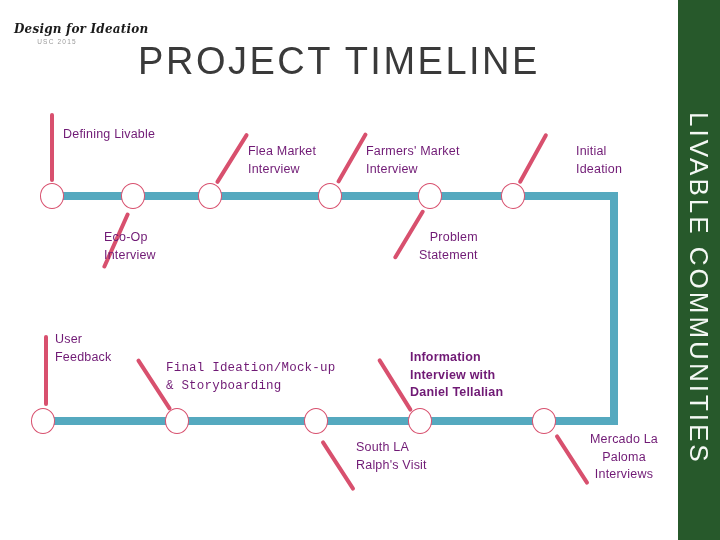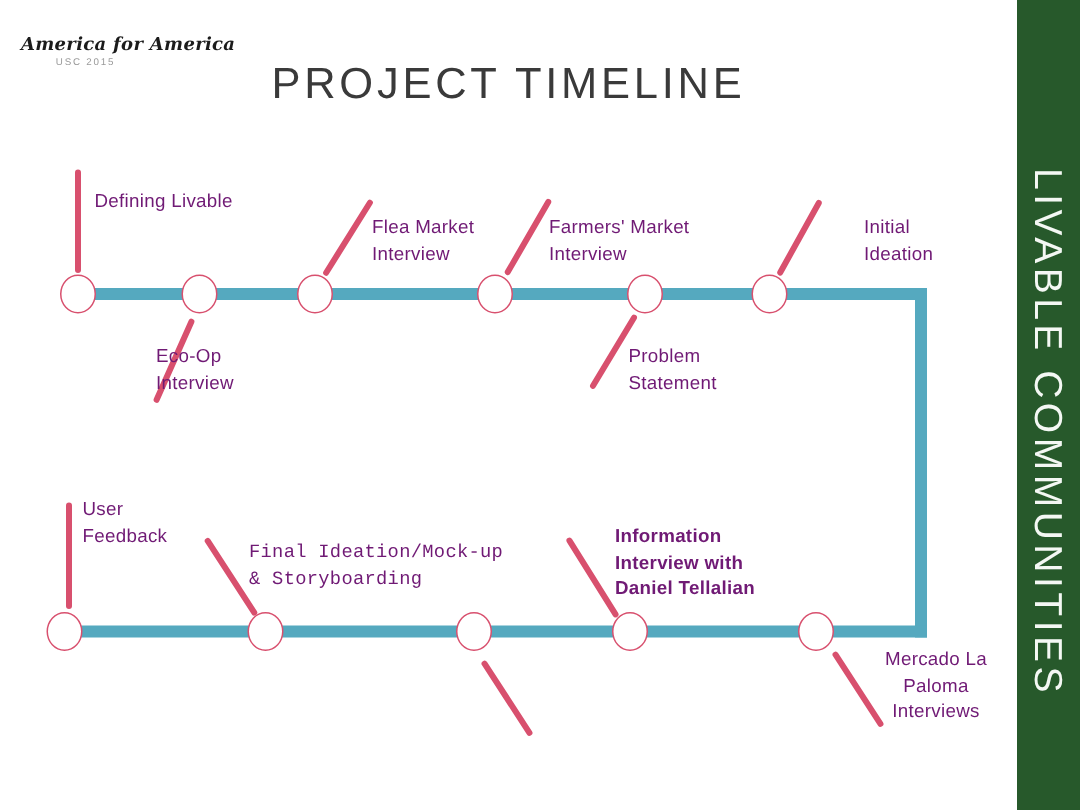--- a/index.html
+++ b/index.html
@@ -11,21 +11,21 @@
   
   .logo{position:absolute;left:14px;top:22px;width:86px;text-align:center;}
   .logo-brand{
     font-family:"DejaVu Serif",serif;font-style:italic;font-weight:bold;
     font-size:12px;color:#1b1b1b;white-space:nowrap;letter-spacing:.2px;
   }
   .logo-sub{font-size:6.5px;color:#9a9a9a;letter-spacing:1.2px;margin-top:2px;}
   
   .title{
     position:absolute;left:0;top:40px;width:678px;text-align:center;
-    font-size:29px;font-weight:300;letter-spacing:2.5px;color:#3a3a3a;
+    font-size:38px;font-weight:300;letter-spacing:2.5px;color:#3a3a3a;
   }
   
   .sidebar{position:absolute;left:678px;top:0;width:42px;height:540px;background:#27592b;}
   .sidebar-text{
     position:absolute;left:0;top:112px;
     writing-mode:vertical-rl;text-orientation:mixed;
     line-height:42px;font-size:26px;font-weight:300;letter-spacing:3px;
     color:#f4f8f4;white-space:nowrap;
   }
   
@@ -42,21 +42,21 @@
     position:absolute;font-size:12.5px;line-height:17.5px;color:#701a75;
     white-space:pre-line;letter-spacing:.2px;
   }
 </style>
 </head>
 <body>
 
 <div class="slide">
 
   <div class="logo">
-    <div class="logo-brand">America for America</div>
+    <div class="logo-brand">Design for Ideation</div>
     <div class="logo-sub">USC 2015</div>
   </div>
 
   <div class="title">PROJECT TIMELINE</div>
 
   <div class="sidebar">
     <div class="sidebar-text">LIVABLE COMMUNITIES</div>
   </div>
 
   <div class="seg seg-top"></div>
@@ -89,29 +89,31 @@
   <div class="node" style="left:408px;top:408px;"></div>
   <div class="node" style="left:532px;top:408px;"></div>
 
   <div class="evt" style="left:63px;top:126px;">Defining Livable</div>
   <div class="evt" style="left:104px;top:229px;">Eco-Op
 Interview</div>
   <div class="evt" style="left:248px;top:143px;">Flea Market
 Interview</div>
   <div class="evt" style="left:366px;top:143px;">Farmers' Market
 Interview</div>
-  <div class="evt" style="left:419px;top:229px;">Problem
+  <div class="evt" style="left:419px;top:229px;text-align:right;">Problem
 Statement</div>
   <div class="evt" style="left:576px;top:143px;">Initial
 Ideation</div>
 
   <div class="evt" style="left:55px;top:331px;">User
 Feedback</div>
   <div class="evt" style="left:166px;top:360px;font-family:Liberation Mono, monospace;">Final Ideation/Mock-up
 &amp; Storyboarding</div>
+  <div class="evt" style="left:356px;top:439px;">South LA
+Ralph's Visit</div>
   <div class="evt" style="left:410px;top:349px;font-weight:bold;">Information
 Interview with
 Daniel Tellalian</div>
   <div class="evt" style="left:590px;top:431px;text-align:center;">Mercado La
 Paloma
 Interviews</div>
 
 </div>
 
 </body></html>

